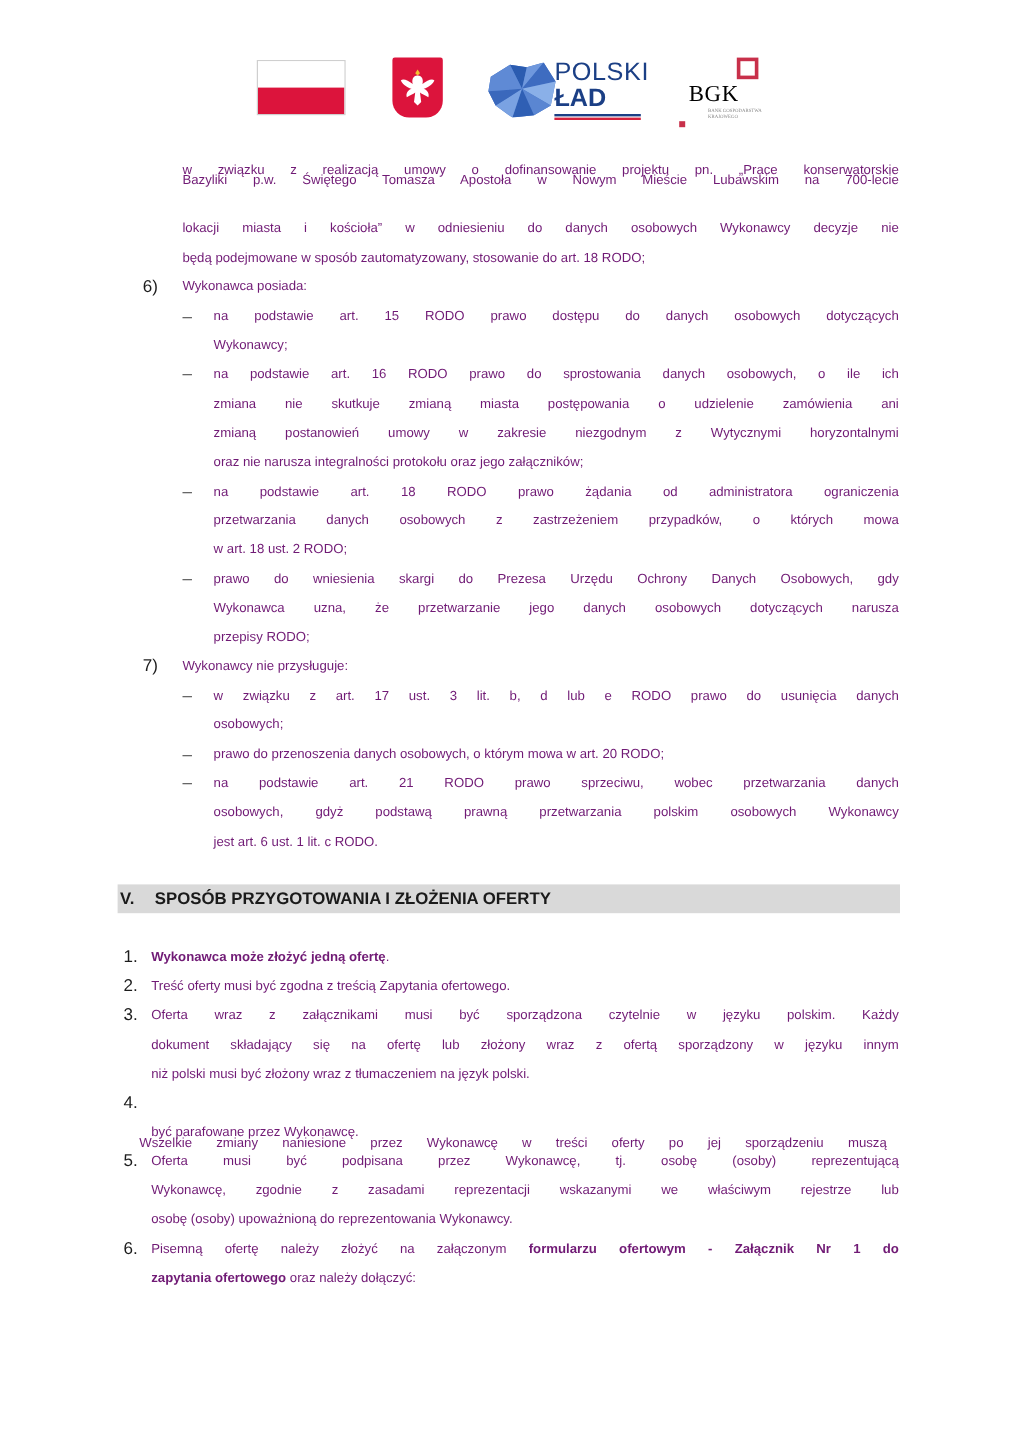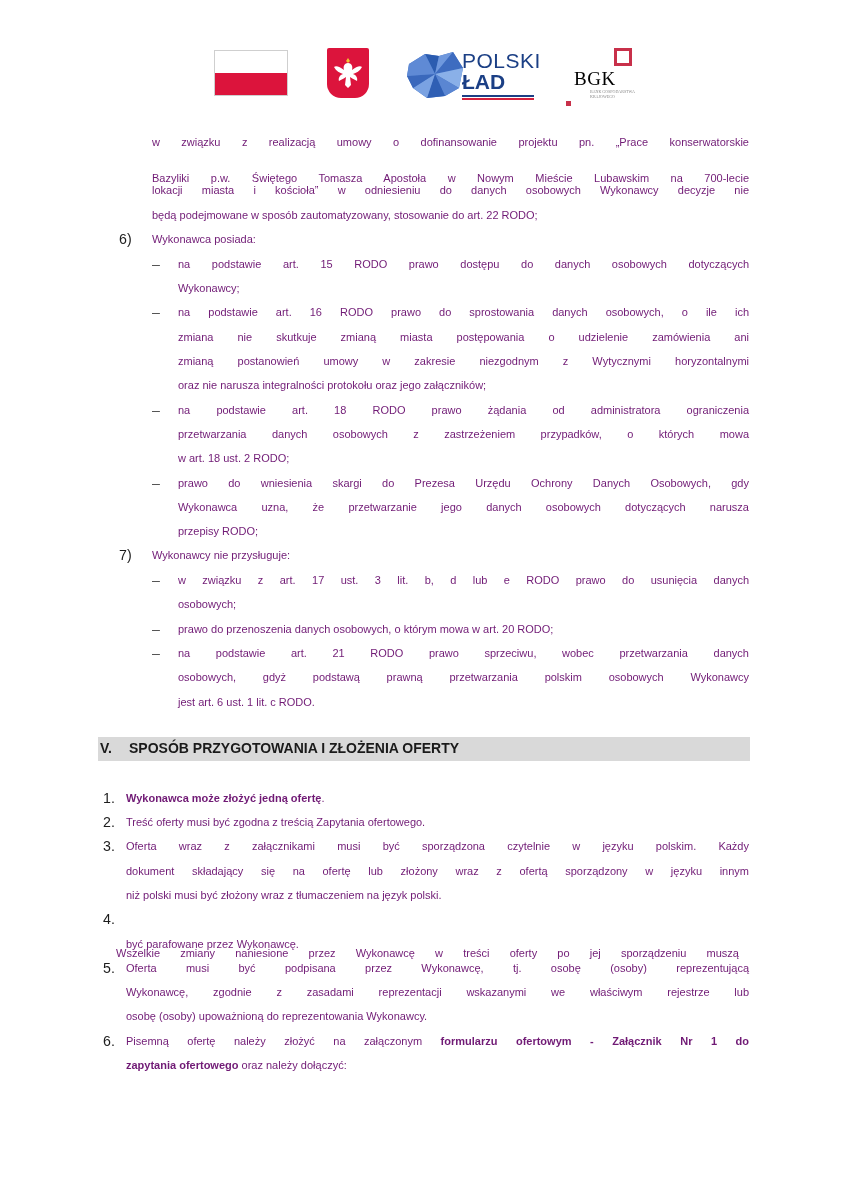--- a/index.html
+++ b/index.html
@@ -79,23 +79,23 @@
       <div class="square"></div>
       <div class="letters">BGK</div>
       <div class="small">BANK GOSPODARSTWA KRAJOWEGO</div>
       <div class="dot"></div>
     </div>
   </div>
 
 
   <div>
     <div class="txt just" style="left:152px; top:130px; width:597px;">w związku z realizacją umowy o dofinansowanie projektu pn. „Prace konserwatorskie</div>
-    <div class="txt just" style="left:152px; top:166px; width:597px;">Bazyliki p.w. Świętego Tomasza Apostoła w Nowym Mieście Lubawskim na 700-lecie</div>
+    <div class="txt just" style="left:152px; top:138px; width:597px;">Bazyliki p.w. Świętego Tomasza Apostoła w Nowym Mieście Lubawskim na 700-lecie</div>
     <div class="txt just" style="left:152px; top:178px; width:597px;">lokacji miasta i kościoła” w odniesieniu do danych osobowych Wykonawcy decyzje nie</div>
-    <div class="txt left" style="left:152px; top:203px; width:597px;">będą podejmowane w sposób zautomatyzowany, stosowanie do art. 22 RODO;</div>
+    <div class="txt left" style="left:152px; top:203px; width:597px;">będą podejmowane w sposób zautomatyzowany, stosowanie do art. 18 RODO;</div>
   </div>
 
   <div>
     <div class="num" style="left:119px; top:227px;">6)</div>
     <div class="txt left" style="left:152px; top:227px;">Wykonawca posiada:</div>
 
     <div>
       <div class="dash" style="left:152px; top:252px;">–</div>
       <div class="txt just" style="left:178px; top:252px; width:571px;">na podstawie art. 15 RODO prawo dostępu do danych osobowych dotyczących</div>
       <div class="txt left" style="left:178px; top:276px; width:571px;">Wykonawcy;</div>

